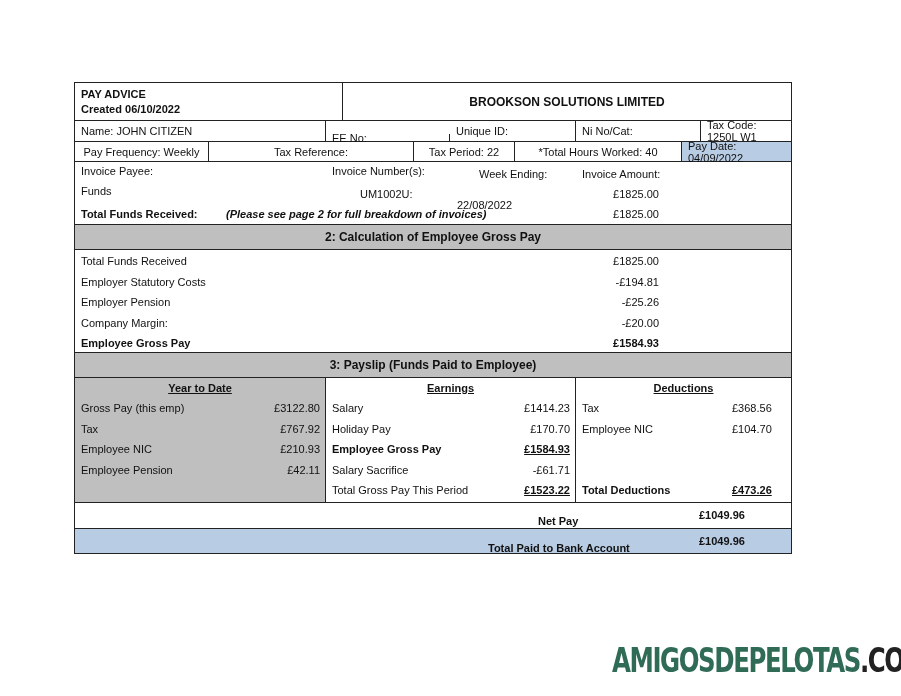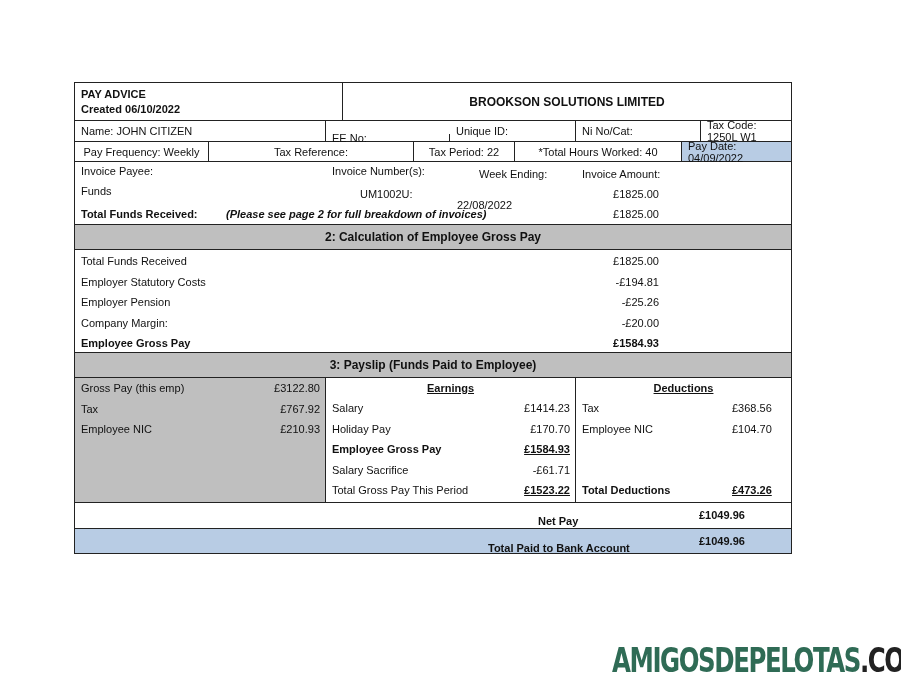--- a/index.html
+++ b/index.html
@@ -92,31 +92,38 @@
     <div class="line">
       <span class="bold" style="left:6px;">Employee Gross Pay</span>
       <span class="bold" style="right:132px;">£1584.93</span>
     </div>
   </div>
 
   <div class="section-hdr">3: Payslip (Funds Paid to Employee)</div>
   <div style="display:flex; height:124px; border-bottom:1px solid #222;">
 
     <div class="grey" style="width:251px; border-right:1px solid #222; box-sizing:border-box; position:relative;">
+      <div class="line" style="height:20px;">
+          <span class="bold u" style="left:0; right:0; text-align:center; top:4px;">Year to Date</span>
+        </div>
       <div class="line">
         <span style="left:6px;">Gross Pay (this emp)</span>
         <span style="right:5px;">£3122.80</span>
       </div>
       <div class="line">
         <span style="left:6px;">Tax</span>
         <span style="right:5px;">£767.92</span>
       </div>
       <div class="line">
         <span style="left:6px;">Employee NIC</span>
         <span style="right:5px;">£210.93</span>
+      </div>
+      <div class="line">
+        <span style="left:6px;">Employee Pension</span>
+        <span style="right:5px;">£42.11</span>
       </div>
     </div>
 
     <div style="width:250px; border-right:1px solid #222; box-sizing:border-box; position:relative;">
       <div class="line" style="height:20px;">
           <span class="bold u" style="left:0; right:0; text-align:center; top:4px;">Earnings</span>
         </div>
       <div class="line">
         <span style="left:6px;">Salary</span>
         <span style="right:5px;">£1414.23</span>

